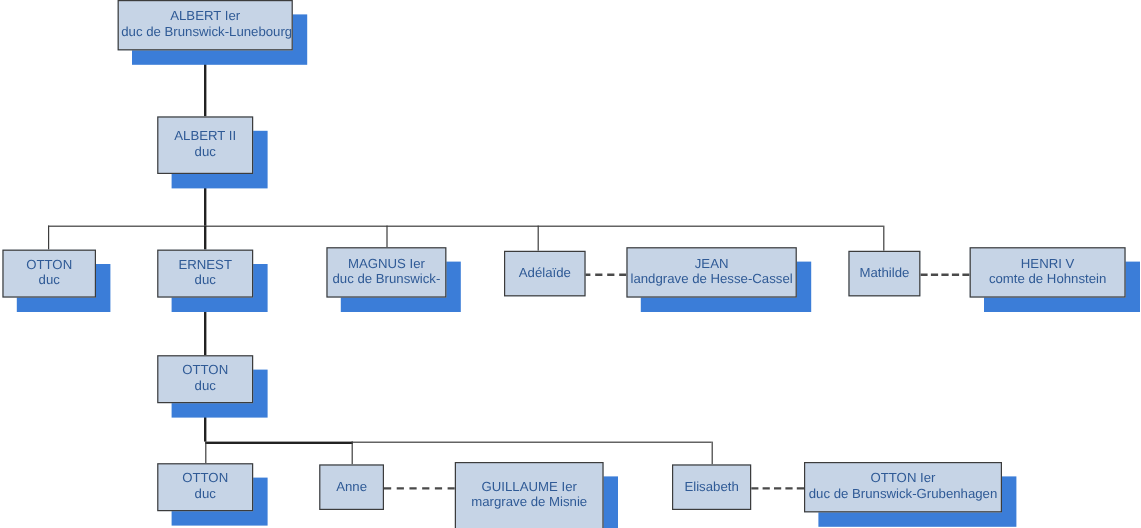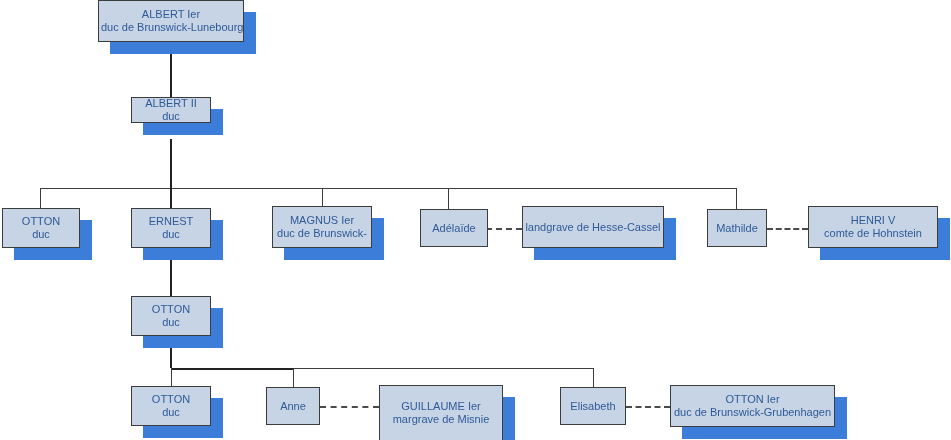--- a/index.html
+++ b/index.html
@@ -111,21 +111,21 @@
   <div class="marriage" style="left:626px; top:406px; width:44px;"></div>
 
   <div class="node" style="left:98px; top:0px; width:146px; height:42px;">
     <div class="shadow"></div>
     <div class="box">
       <span class="l1">ALBERT Ier</span>
       <span class="l2">duc de Brunswick-Lunebourg</span>
     </div>
   </div>
 
-  <div class="node" style="left:131px; top:97px; width:80px; height:26px;">
+  <div class="node" style="left:131px; top:97px; width:80px; height:48px;">
     <div class="shadow"></div>
     <div class="box">
       <span class="l1">ALBERT II</span>
       <span class="l2">duc</span>
     </div>
   </div>
 
   <div class="node" style="left:2px; top:208px; width:78px; height:40px;">
     <div class="shadow"></div>
     <div class="box">
@@ -153,20 +153,21 @@
   <div class="node noshadow" style="left:420px; top:209px; width:36px; height:38px;padding-left:32px;">
 
     <div class="box">
       <span class="l1">Adélaïde</span>
     </div>
   </div>
 
   <div class="node" style="left:522px; top:206px; width:142px; height:42px;">
     <div class="shadow"></div>
     <div class="box">
+      <span class="l1">JEAN</span>
       <span class="l2">landgrave de Hesse-Cassel</span>
     </div>
   </div>
 
   <div class="node" style="left:808px; top:206px; width:130px; height:42px;">
     <div class="shadow"></div>
     <div class="box">
       <span class="l1">HENRI V</span>
       <span class="l2">comte de Hohnstein</span>
     </div>

